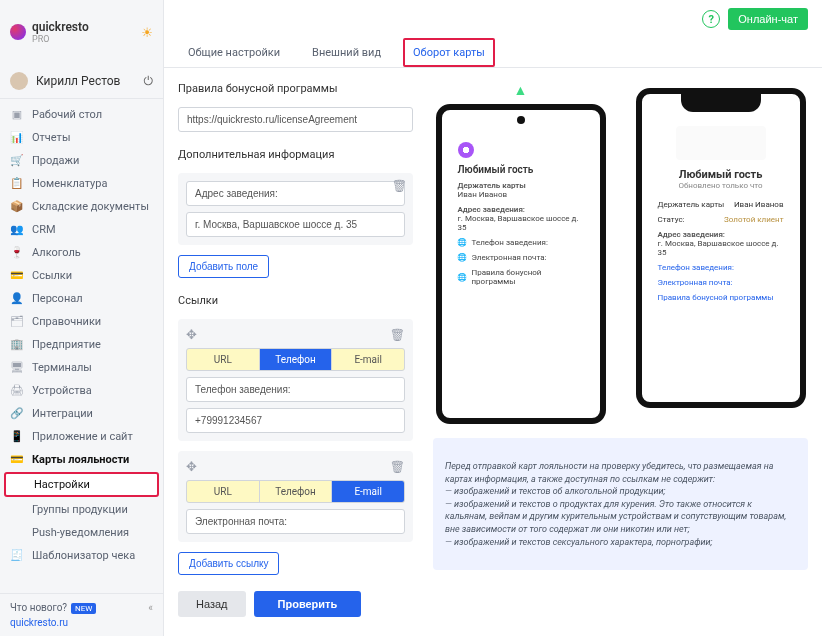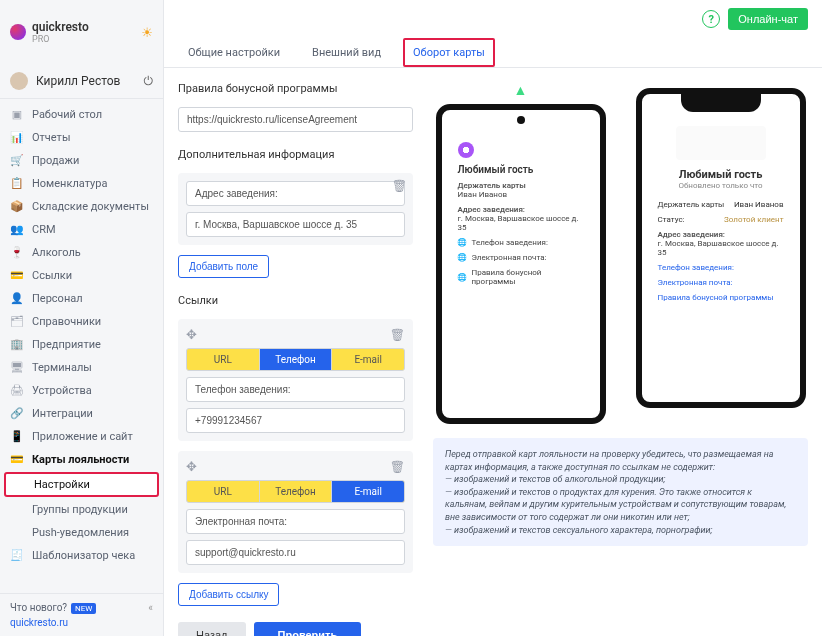--- a/index.html
+++ b/index.html
@@ -32,21 +32,21 @@
   .tab { padding:8px 10px; font-size:11px; color:#5a6270; cursor:pointer; }
   .tab.active { color:#2563eb; border-bottom:2px solid #2563eb; }
   .tab.highlight { border:2px solid #e11d48; border-radius:2px; padding:6px 8px; }
   .content { flex:1; display:flex; gap:20px; padding:14px; overflow:auto; }
   .form-col { width: 235px; display:flex; flex-direction:column; gap:10px; }
   .section-title { font-size:11px; color:#333; margin-bottom:2px; }
   .input { width:100%; border:1px solid #d1d5db; border-radius:3px; padding:6px 8px; font-size:10px; color:#555; background:#fff;}
   .card { background:#f5f6f8; border-radius:4px; padding:8px; display:flex; flex-direction:column; gap:6px; position:relative;}
   .trash { position:absolute; top:6px; right:6px; color:#9aa0ac; font-size:12px; cursor:pointer;}
   .move { color:#9aa0ac; font-size:13px; cursor:grab;}
-  .seg { display:flex; border:1px solid #d1d5db; border-radius:3px; overflow:hidden; background:#fde047;}
+  .seg { display:flex; border:1px solid #d1d5db; border-radius:3px; overflow:hidden; background:#fef9c3;}
   .seg-opt { flex:1; text-align:center; padding:5px 0; font-size:10px; color:#555; border-right:1px solid #d1d5db; cursor:pointer;}
   .seg-opt:last-child { border-right:none;}
   .seg-opt.active { background:#2563eb; color:#fff;}
   .btn-outline { border:1px solid #2563eb; color:#2563eb; background:#fff; border-radius:3px; padding:5px 10px; font-size:10px; cursor:pointer; align-self:flex-start;}
   .btn-row { display:flex; gap:8px; margin-top:6px;}
   .btn-gray { background:#e5e7eb; color:#333; border:none; border-radius:3px; padding:7px 18px; font-size:11px; cursor:pointer;}
   .btn-primary { background:#2563eb; color:#fff; border:none; border-radius:3px; padding:7px 24px; font-size:11px; cursor:pointer; font-weight:600;}
   .row-flex { display:flex; align-items:center; gap:8px;}
 
   .preview-col { flex:1; display:flex; flex-direction:column; gap:14px; }
@@ -64,21 +64,21 @@
   .p-sub { font-size:8px; color:#888; text-align:center; margin-bottom:10px;}
   .p-label { font-size:8px; color:#555; font-weight:600; margin-top:6px;}
   .p-val { font-size:8px; color:#444;}
   .p-link { font-size:8px; color:#2563eb; margin-top:6px; display:block;}
   .p-row { display:flex; align-items:center; gap:4px; margin-top:6px; font-size:8px; color:#444;}
   .p-ico { color:#888; width:10px; display:inline-block;}
   .ios-card { background:#fafafa; border-radius:4px; height:34px; margin:0 auto 8px; width:90px;}
   .kv { display:flex; justify-content:space-between; font-size:8px; margin-top:6px;}
   .kv .v { color:#b8913f;}
 
-  .notice { background:#eef2ff; border-radius:4px; padding:10px 12px; font-size:9px; font-style:italic; color:#4b5563; line-height:1.4;}
+  .notice { background:#eef2ff; border-radius:4px; padding:22px 12px; font-size:9px; font-style:italic; color:#4b5563; line-height:1.4;}
   .notice a { color:#2563eb; font-style:italic;}
 </style>
 </head>
 <body>
 
 <div class="sidebar">
   <div class="sb-top">
     <div class="logo"></div>
     <div>
       <div class="brand">quickresto</div>
@@ -222,21 +222,20 @@
           <span class="move">✥</span>
           <div style="flex:1"></div>
           <span class="trash" style="position:static">🗑</span>
         </div>
         <div class="seg">
           <div class="seg-opt">URL</div>
           <div class="seg-opt">Телефон</div>
           <div class="seg-opt active">E-mail</div>
         </div>
         <input class="input" value="Электронная почта:" style="">
-        <input class="input" value="support@quickresto.ru" style="">
       </div>
       <button class="btn-outline">Добавить ссылку</button>
 
       <div class="btn-row">
         <button class="btn-gray">Назад</button>
         <button class="btn-primary">Проверить</button>
       </div>
     </div>
 
     <div class="preview-col">

